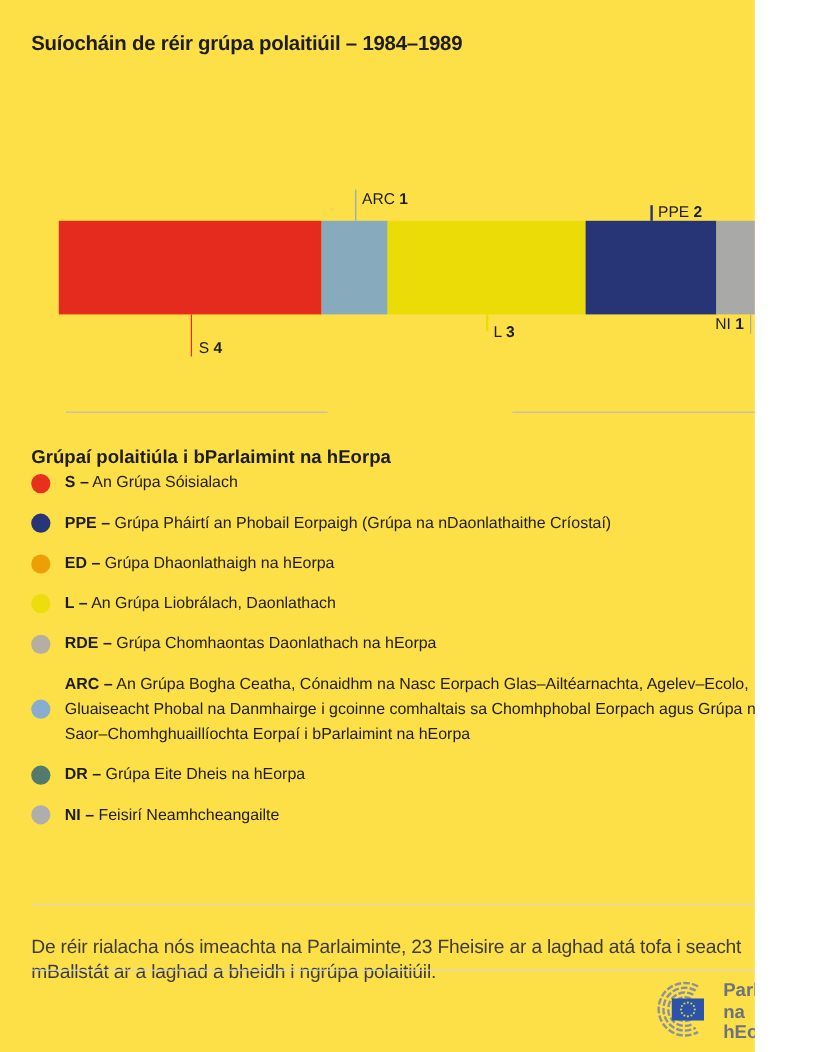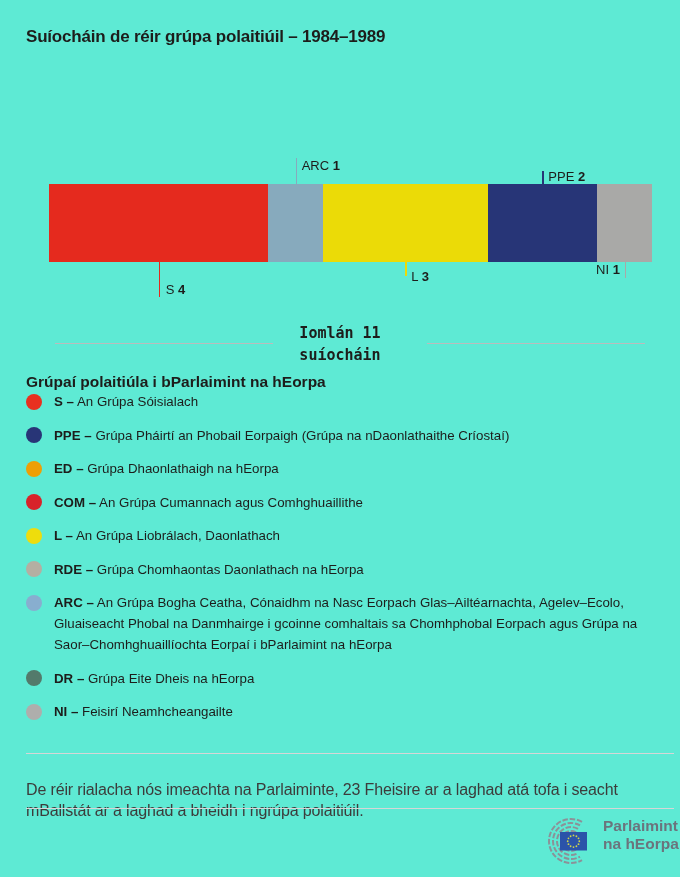--- a/index.html
+++ b/index.html
@@ -1,37 +1,37 @@
 <!DOCTYPE html>
 <html><head>
 <meta charset="utf-8">
 <style>
   html,body{margin:0;padding:0;background:#fff;}
-  .page{position:relative;width:680px;height:877px;background:#5eead4;overflow:hidden;
+  .page{position:relative;width:629px;height:877px;background:#fde047;overflow:hidden;
         font-family:"Liberation Sans",sans-serif;color:#1d1d1b;}
 
   .title{position:absolute;left:26px;top:16px;font-size:17px;font-weight:700;letter-spacing:-0.2px;}
   .subtitle{position:absolute;left:26px;top:46px;width:652px;font-size:17.5px;line-height:26px;
             font-weight:400;color:#3c3c3b;}
 
   .bar{position:absolute;left:49px;top:184px;width:603px;height:78px;display:flex;}
   .seg{height:100%;}
   .callout-line{position:absolute;width:1.5px;}
   .callout-label{position:absolute;font-size:13px;white-space:nowrap;color:#1d1d1b;}
   .callout-label b{font-weight:700;}
 
   .total-rule{position:absolute;top:343px;width:218px;height:1px;background:#bcbcbc;}
   .total-rule.left{left:55px;}
   .total-rule.right{left:427px;}
   .total-text{position:absolute;left:0;right:0;top:322px;text-align:center;
               font-family:"DejaVu Sans Mono",monospace;font-weight:700;font-size:15px;line-height:22px;}
 
   .legend-heading{position:absolute;left:26px;top:360px;font-size:15.5px;font-weight:700;}
   .legend{position:absolute;left:26px;top:391px;width:630px;list-style:none;margin:0;padding:0;}
-  .legend li{display:flex;align-items:flex-start;margin-bottom:12.5px;font-size:13.3px;line-height:21px;}
+  .legend li{display:flex;align-items:center;margin-bottom:12.5px;font-size:13.3px;line-height:21px;}
   .dot{flex:0 0 16px;width:16px;height:16px;border-radius:50%;margin:2.5px 12px 0 0;}
   .legend strong{font-weight:700;}
 
   .rule{position:absolute;left:26px;width:648px;height:1px;background:#d6d6d6;}
   .rule.r1{top:753px;}
   .rule.r2{top:808px;}
   .footnote{position:absolute;left:26px;top:763px;width:650px;font-size:16px;letter-spacing:-0.15px;
             line-height:21px;color:#3c3c3b;}
   .source{position:absolute;left:26px;top:845px;font-size:13.5px;}
   .source strong{font-weight:700;}
@@ -61,42 +61,34 @@
       <div class="callout-line" style="left: 405.318px; top: 262px; height: 14px; background: rgb(235, 219, 7);"></div>
       <div class="callout-label" style="left: 411.318px; top: 269px;">L <b>3</b></div>
       <div class="callout-line" style="left: 542.364px; top: 171px; height: 13px; background: rgb(39, 53, 119);"></div>
       <div class="callout-label" style="left: 548.364px; top: 169px;">PPE <b>2</b></div>
       <div class="callout-line" style="left: 624.591px; top: 262px; height: 16px; background: rgb(169, 169, 167);"></div>
       <div class="callout-label" style="left: 596px; top: 262px;">NI <b>1</b></div>
     </div>
 
   <div class="total-rule left"></div>
   <div class="total-rule right"></div>
-  <div class="total-text">
-    <div>Iomlán 11</div>
-    <div>suíocháin</div>
-  </div>
 
   <h2 class="legend-heading">Grúpaí polaitiúla i bParlaimint na hEorpa</h2>
   <ul class="legend" id="legend">
       <li>
         <span class="dot" style="background: rgb(232, 48, 31);"></span>
         <div><strong>S –</strong> An Grúpa Sóisialach</div>
       </li>
       <li>
         <span class="dot" style="background: rgb(40, 53, 119);"></span>
         <div><strong>PPE –</strong> Grúpa Pháirtí an Phobail Eorpaigh (Grúpa na nDaonlathaithe Críostaí)</div>
       </li>
       <li>
         <span class="dot" style="background: rgb(238, 159, 5);"></span>
         <div><strong>ED –</strong> Grúpa Dhaonlathaigh na hEorpa</div>
-      </li>
-      <li>
-        <span class="dot" style="background: rgb(216, 35, 42);"></span>
-        <div><strong>COM –</strong> An Grúpa Cumannach agus Comhghuaillithe</div>
       </li>
       <li>
         <span class="dot" style="background: rgb(238, 221, 12);"></span>
         <div><strong>L –</strong> An Grúpa Liobrálach, Daonlathach</div>
       </li>
       <li>
         <span class="dot" style="background: rgb(180, 175, 162);"></span>
         <div><strong>RDE –</strong> Grúpa Chomhaontas Daonlathach na hEorpa</div>
       </li>
       <li>

